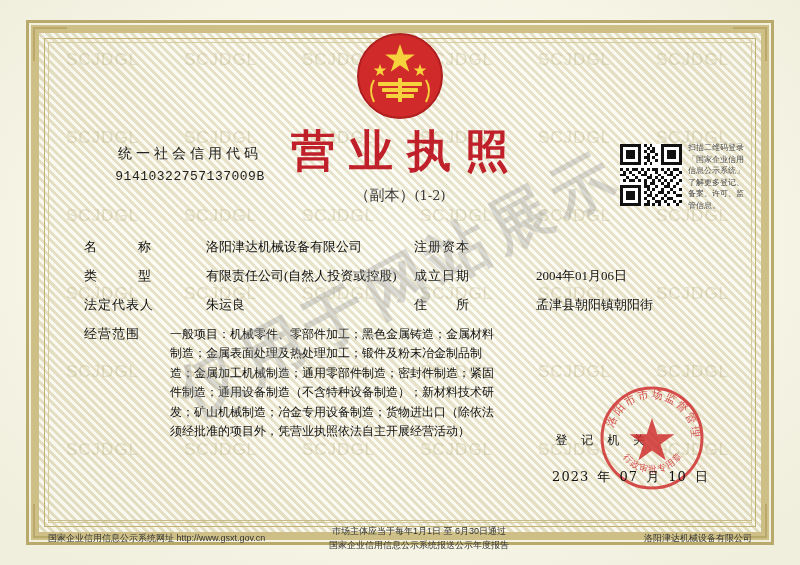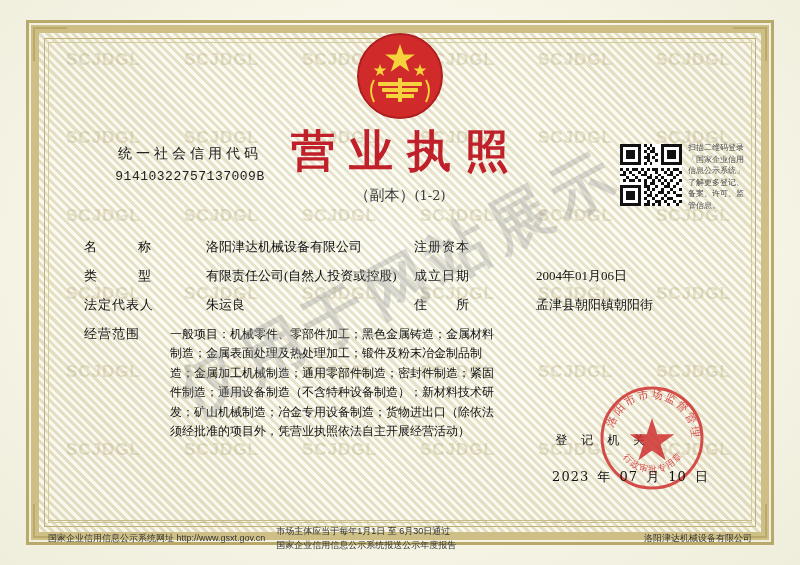--- a/index.html
+++ b/index.html
@@ -65,21 +65,21 @@
   .wm-tiles {
     position: absolute;
     left: 48px; top: 42px; right: 48px; bottom: 42px;
     overflow: hidden;
     pointer-events: none;
   }
   .wm-tiles span {
     position: absolute;
     color: rgba(178,165,116,0.30);
     font-size: 17px;
-    font-weight: bold;
+    font-weight: normal;
     letter-spacing: 1px;
     font-family: "Liberation Sans", sans-serif;
   }
 
   
   .emblem {
     position: absolute;
     left: 50%;
     transform: translateX(-50%);
     top: 30px;
@@ -253,21 +253,21 @@
     right: 48px;
     bottom: 10px;
     height: 34px;
     display: flex;
     align-items: center;
     justify-content: space-between;
     font-size: 9px;
     color: #333;
   }
   .footer-left { width: 240px; }
-  .footer-center { width: 300px; line-height: 1.6; }
+  .footer-center { width: 300px; text-align: center; line-height: 1.6; }
   .footer-right { width: 200px; text-align: right; }
   .footer-divider {
     position: absolute;
     left: 48px; right: 48px;
     bottom: 44px;
     border-top: 1px solid #c8bc8a;
   }
 </style>
 </head>
 <body>

